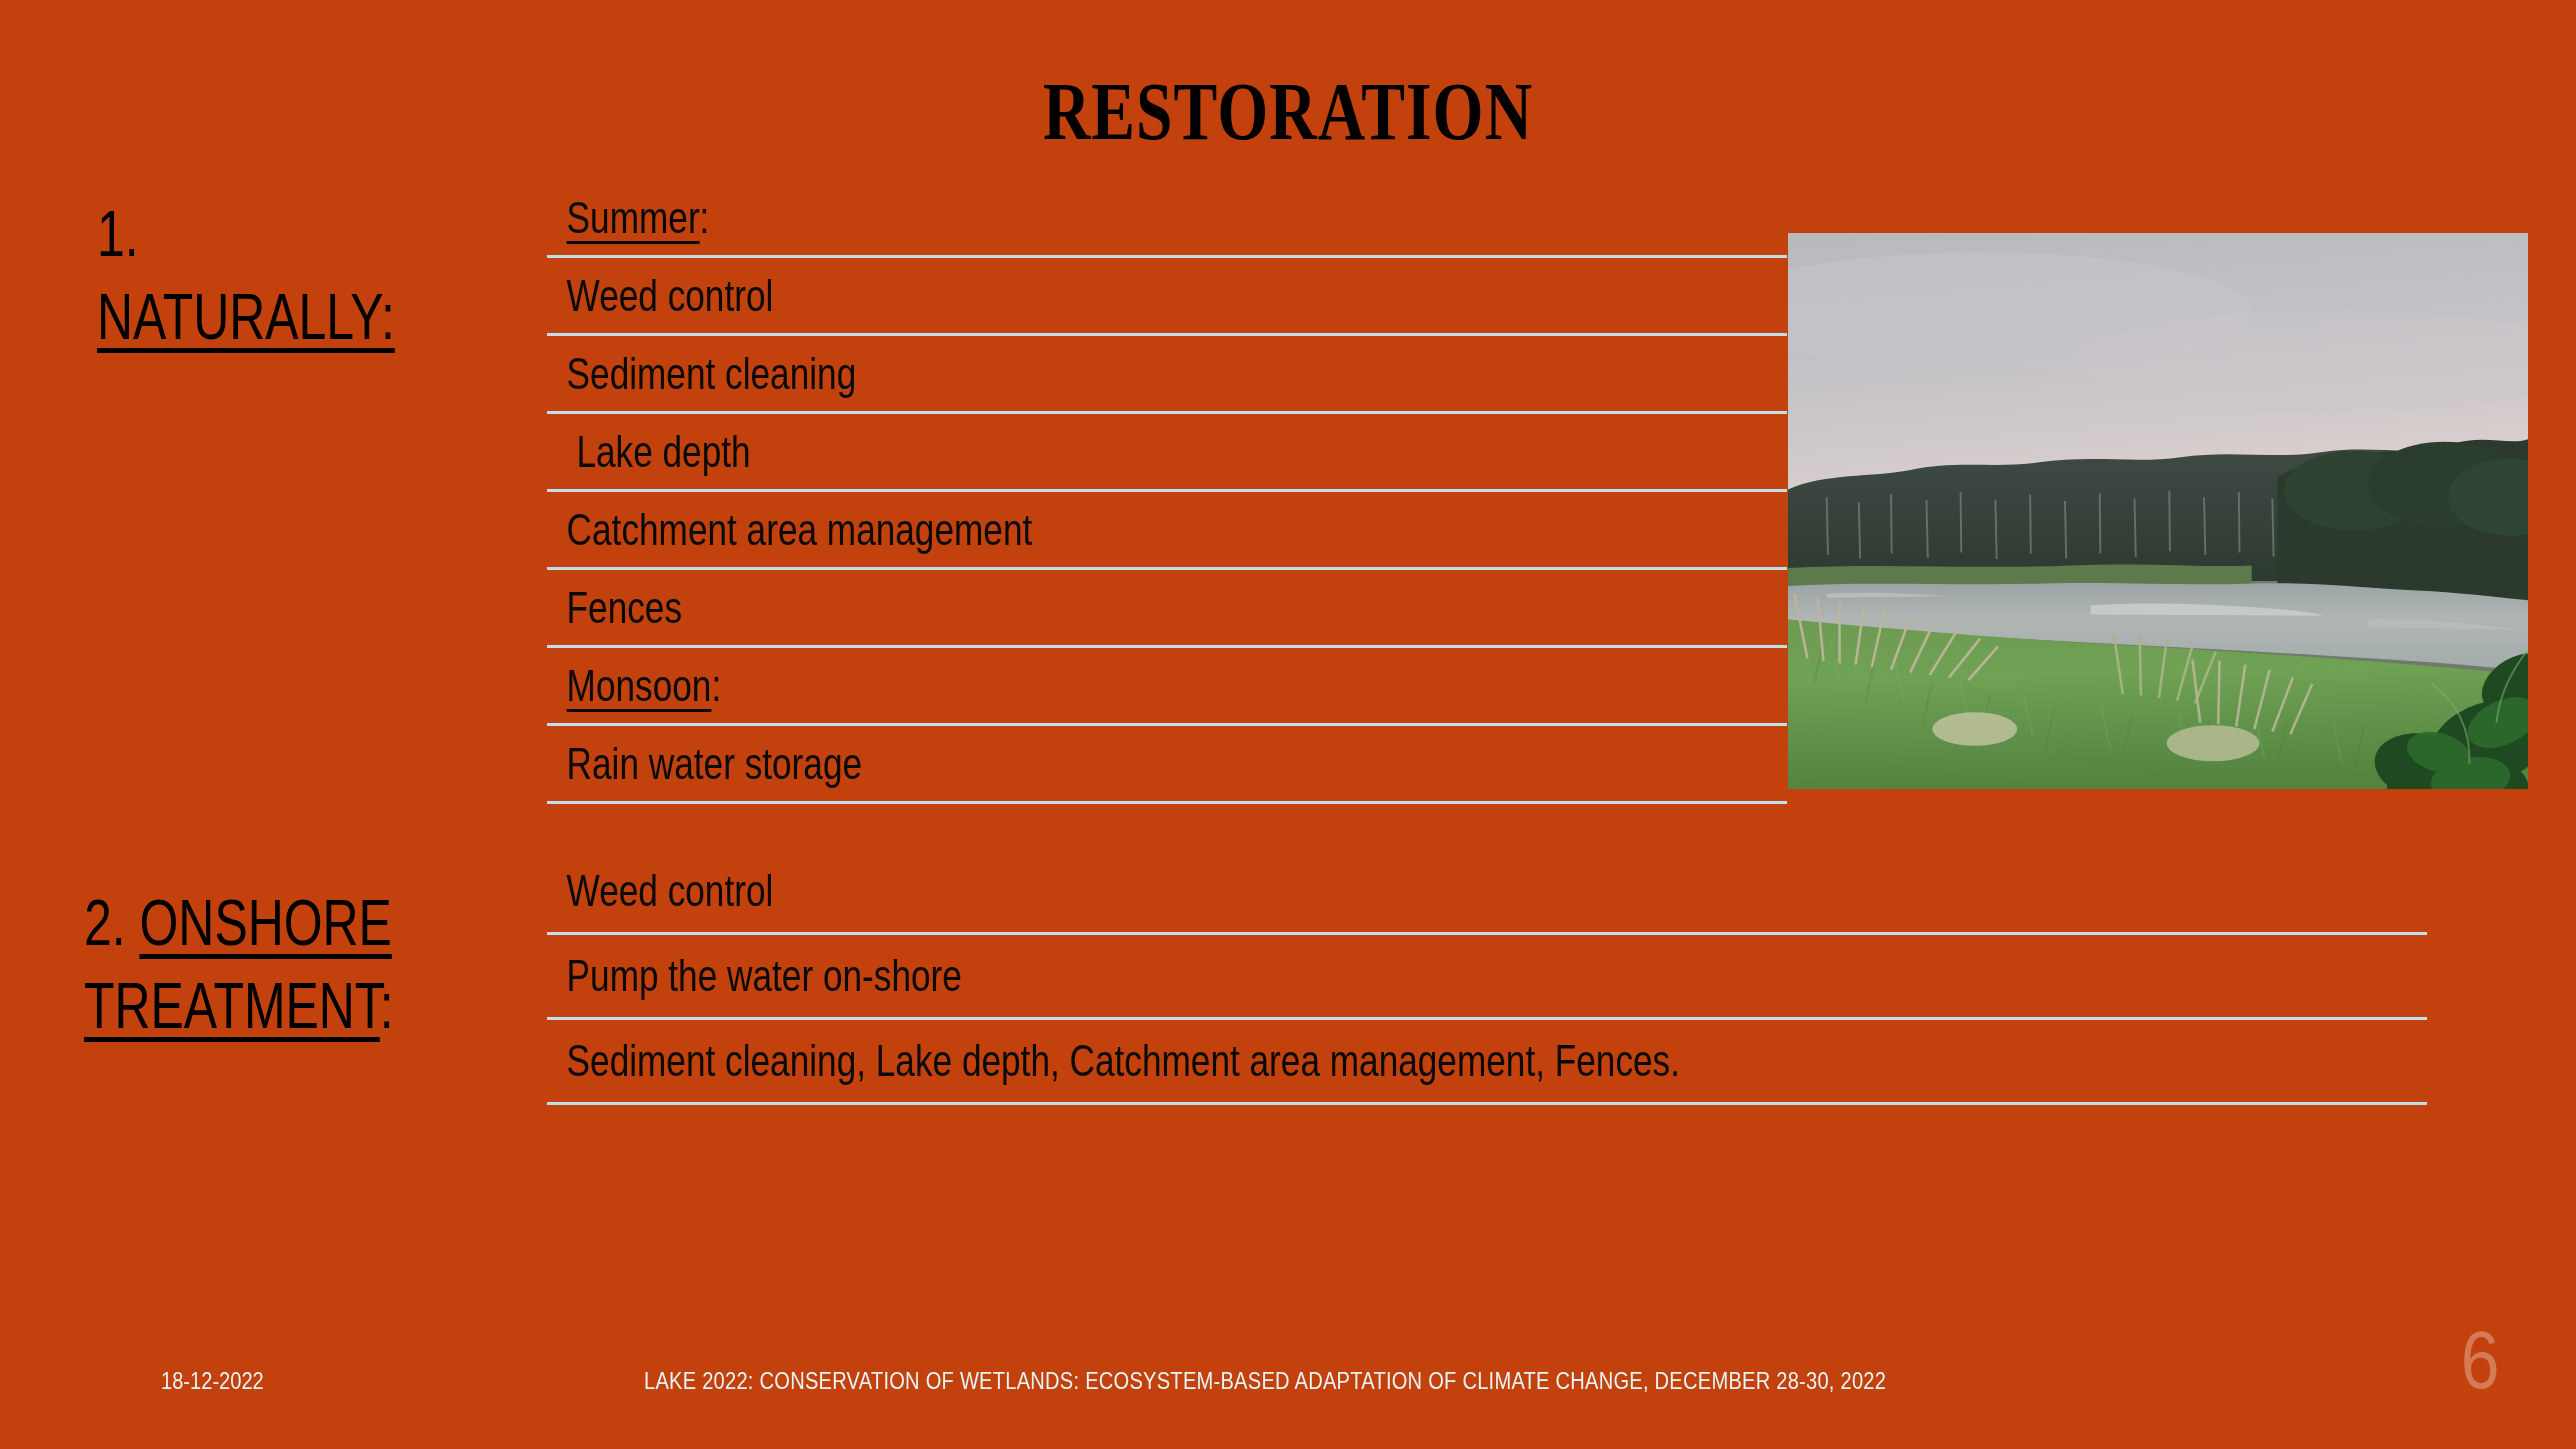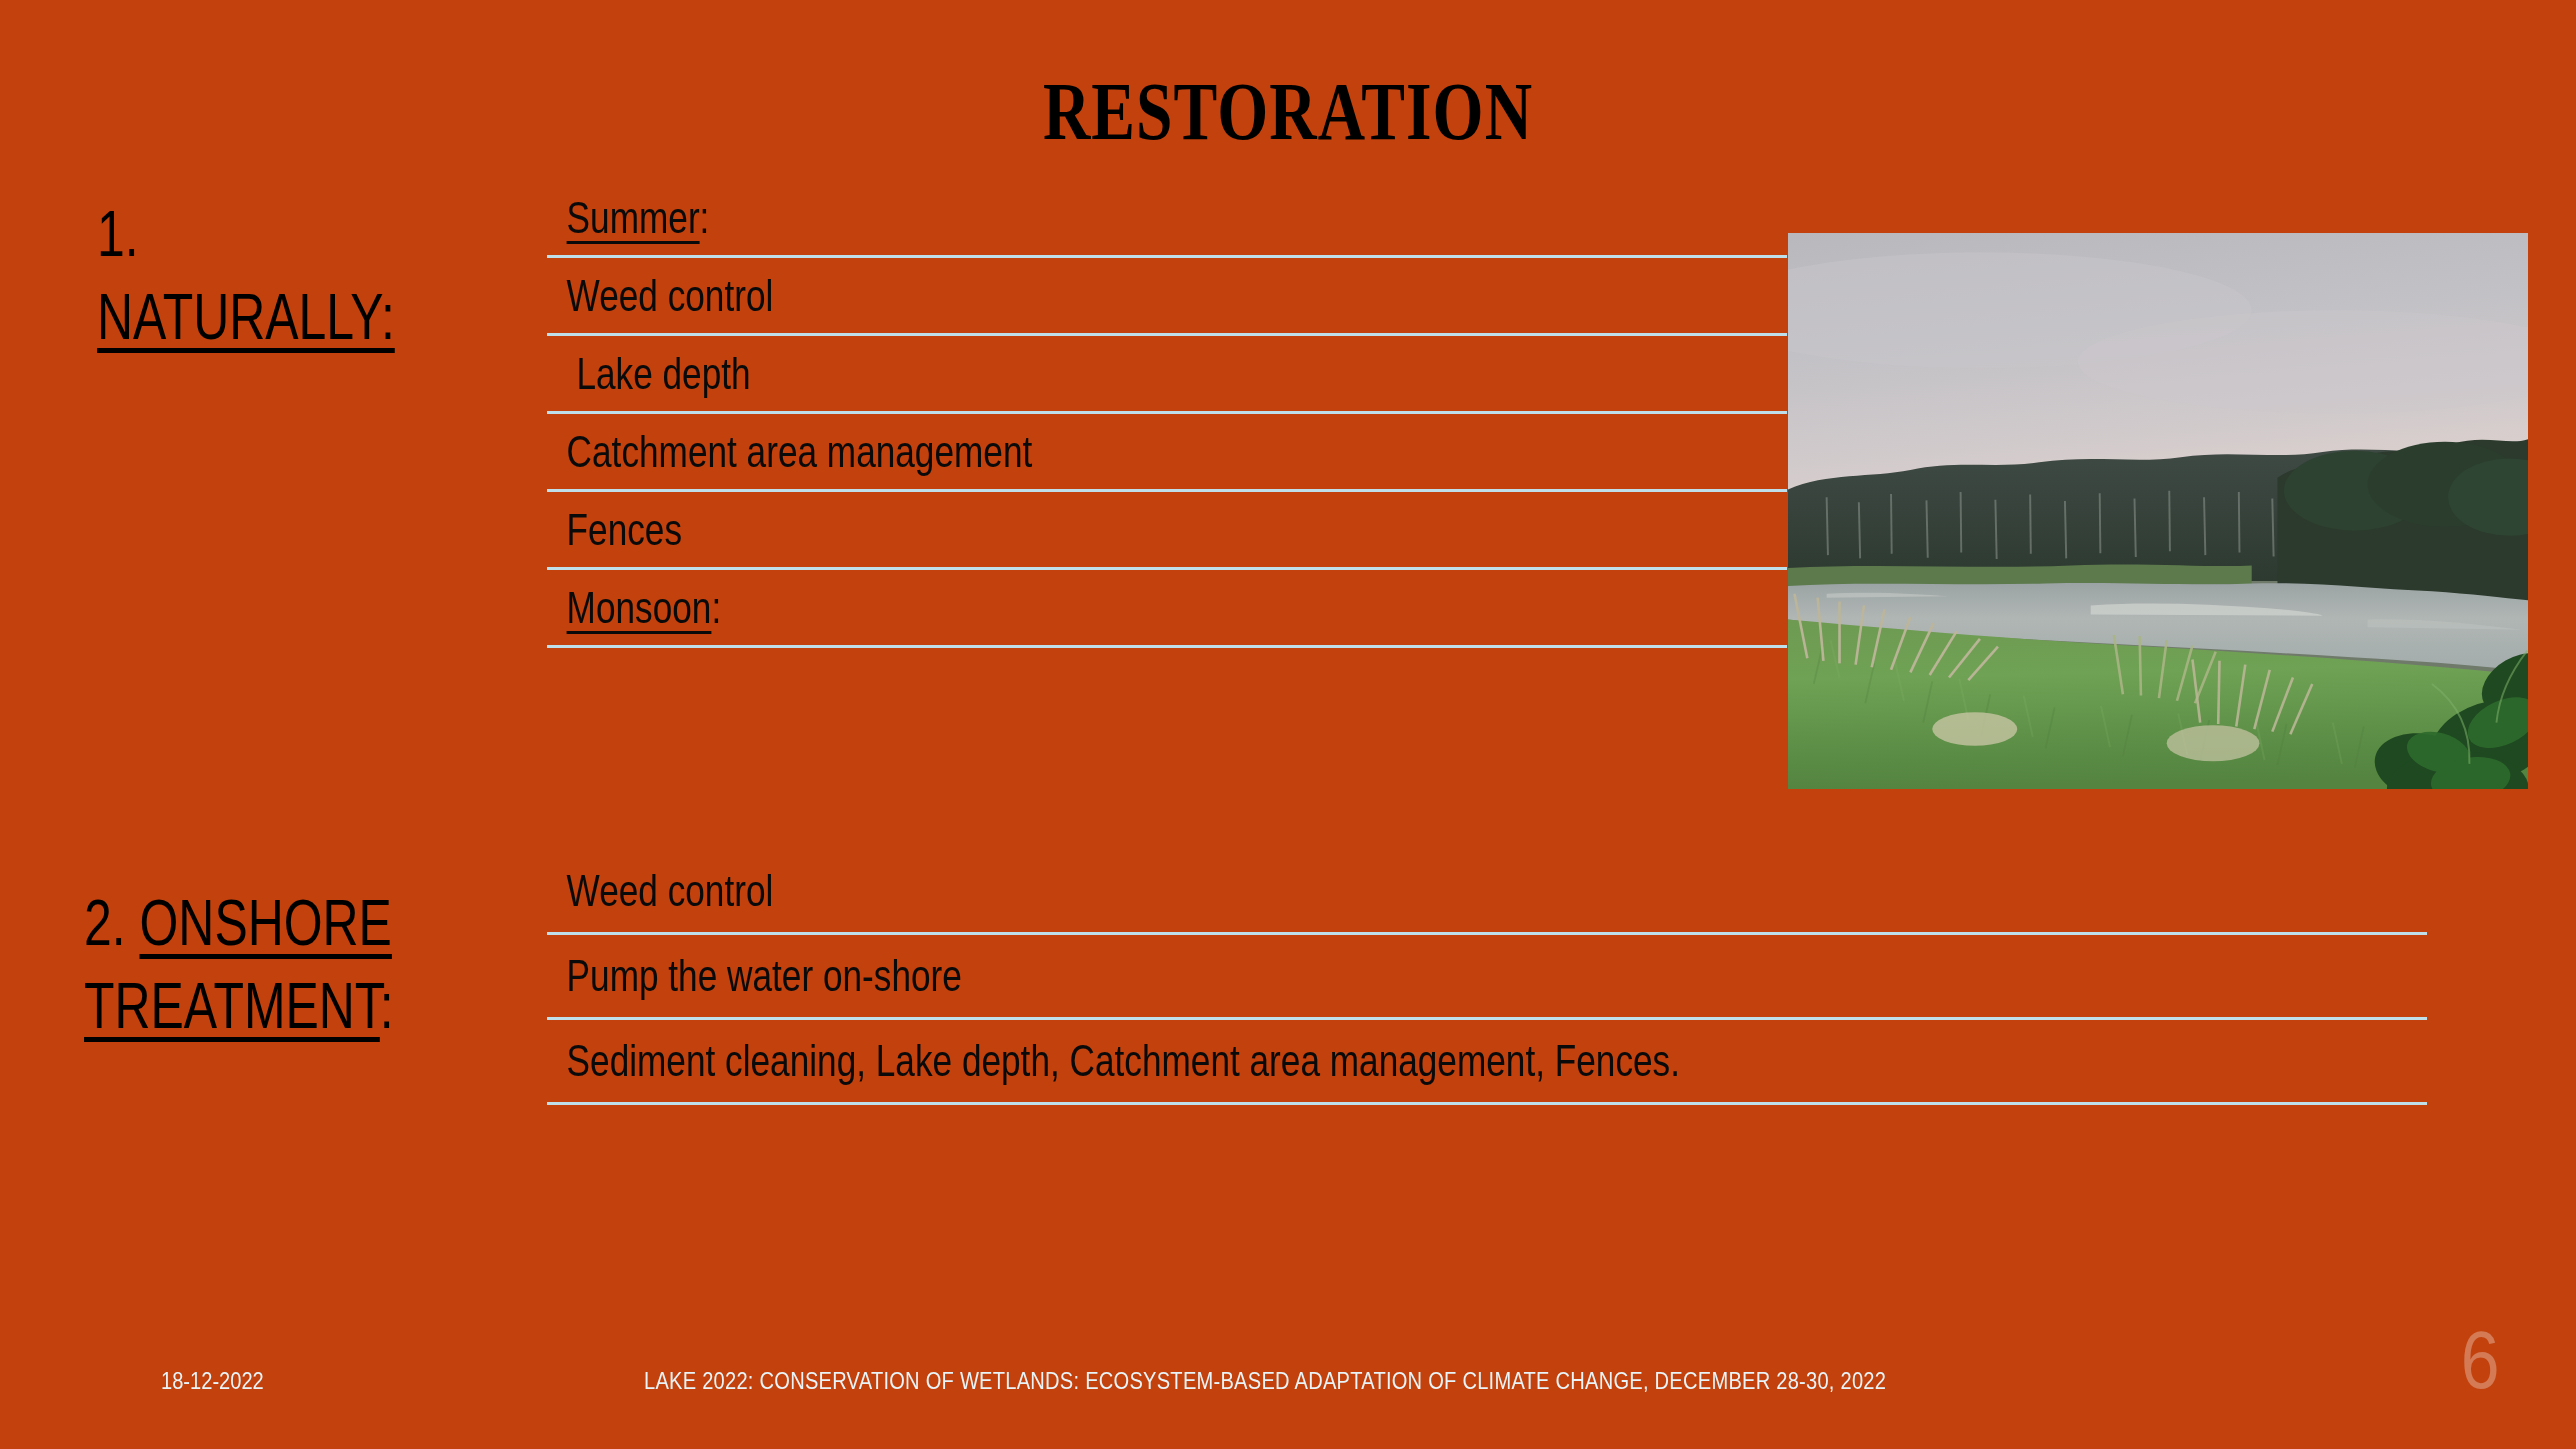--- a/index.html
+++ b/index.html
@@ -186,30 +186,36 @@
   </div>
 
   <div id="list-natural" class="list-block">
     <div class="list-row">
       <span class="row-text sub-head"><span>Summer</span><span class="no-underline">:</span></span>
     </div>
     <div class="list-row">
       <span class="row-text">Weed control</span>
     </div>
     <div class="list-row">
+      <span class="row-text">Sediment cleaning</span>
+    </div>
+    <div class="list-row">
       <span class="row-text"> Lake depth</span>
     </div>
     <div class="list-row">
       <span class="row-text">Catchment area management</span>
     </div>
     <div class="list-row">
       <span class="row-text">Fences</span>
     </div>
     <div class="list-row">
       <span class="row-text sub-head"><span>Monsoon</span><span class="no-underline">:</span></span>
+    </div>
+    <div class="list-row">
+      <span class="row-text">Rain water storage</span>
     </div>
   </div>
 
   <div id="photo">
     <svg viewBox="0 0 1149 863" preserveAspectRatio="none">
       <defs>
         <linearGradient id="sky" x1="0" y1="0" x2="0.25" y2="1">
           <stop offset="0%" stop-color="#b9b8bd"></stop>
           <stop offset="45%" stop-color="#c2c1c5"></stop>
           <stop offset="80%" stop-color="#cfc9cb"></stop>

